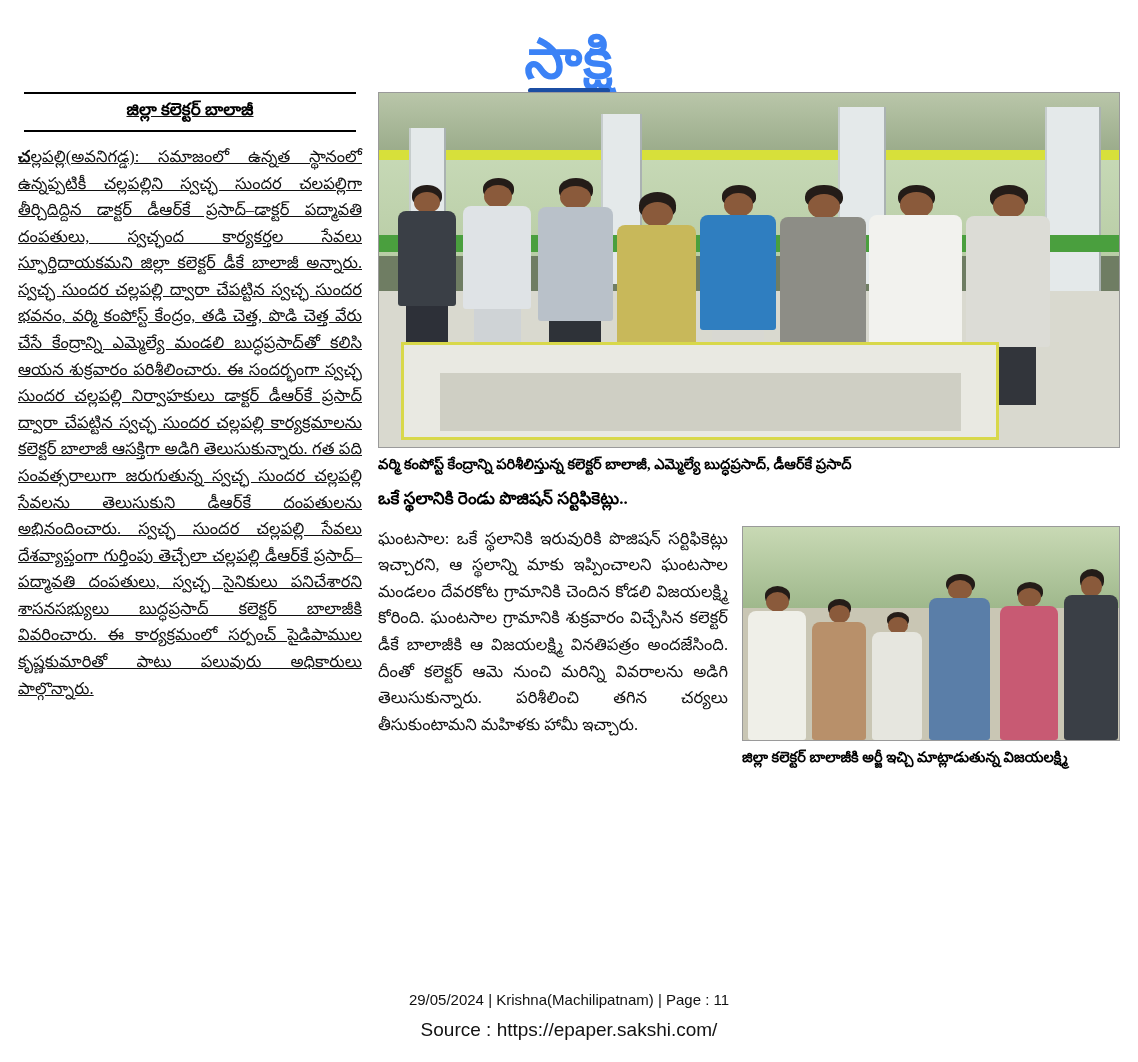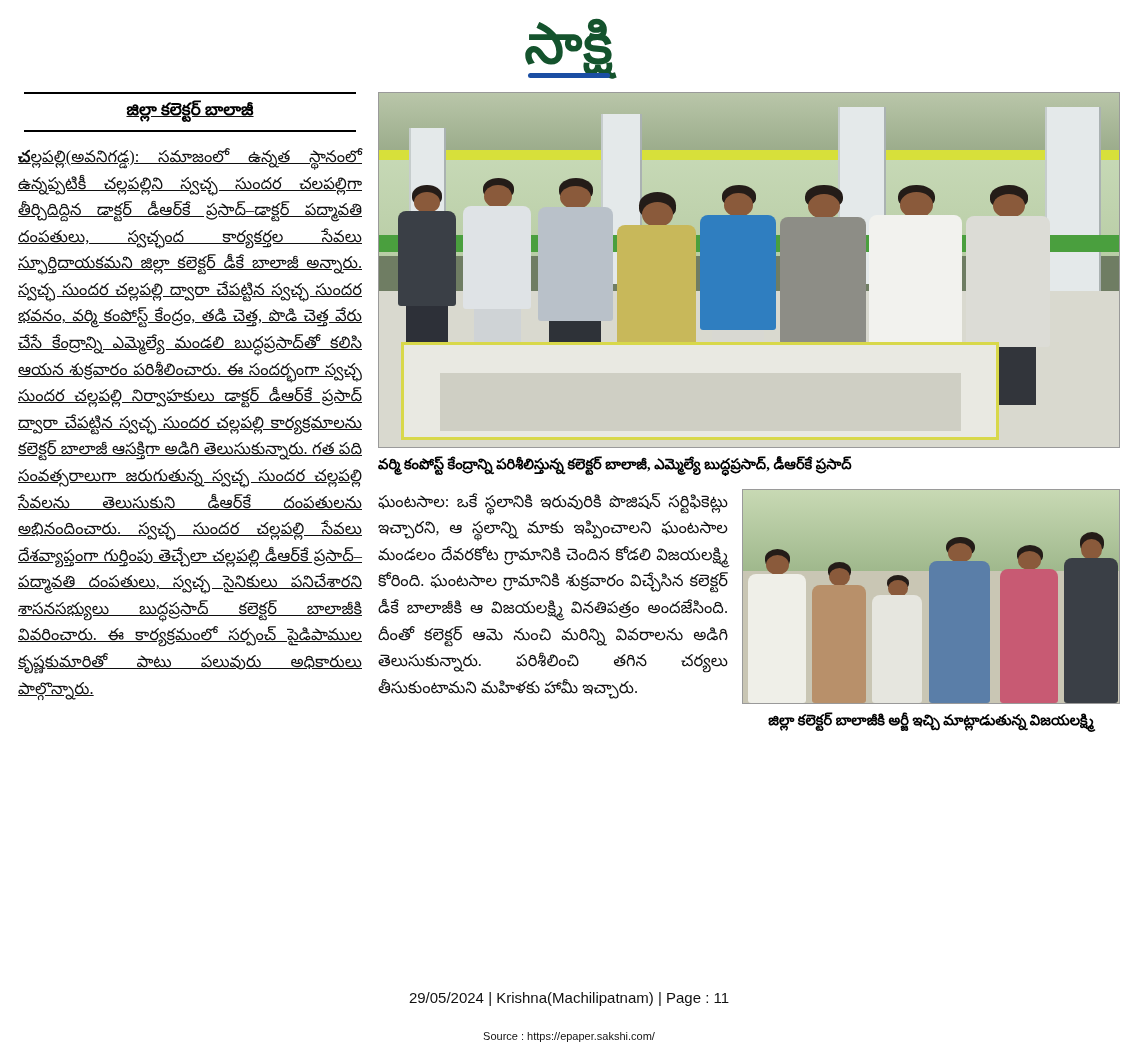--- a/index.html
+++ b/index.html
@@ -25,24 +25,25 @@
     text-align: center;
     padding-top: 16px;
     height: 86px;
     box-sizing: border-box;
   }
   .masthead-logo {
     display: inline-block;
     font-family: "Liberation Serif", serif;
     font-size: 56px;
     font-weight: bold;
-    color: #14532d;
+    color: #3b82f6;
     letter-spacing: 1px;
     line-height: 1;
     position: relative;
+    margin-top: 15px;
   }
   .masthead-logo .underline-swoosh {
     position: absolute;
     left: 4%;
     right: 4%;
     bottom: -6px;
     height: 5px;
     background: #1b4ea3;
     border-radius: 3px;
   }
@@ -136,21 +137,20 @@
     gap: 14px;
     margin-top: 14px;
     align-items: flex-start;
   }
   .lower-col-text {
     width: 350px;
     flex: 0 0 350px;
   }
   .lower-col-photo {
     flex: 1 1 auto;
-    text-align: center;
   }
   .subhead {
     font-family: "Liberation Serif", serif;
     font-weight: bold;
     font-size: 17px;
     color: #000;
     margin: 0 0 8px 0;
   }
 
   
@@ -177,21 +177,21 @@
     position: absolute;
     left: 0;
     right: 0;
     bottom: 16px;
     text-align: center;
     font-family: "Liberation Sans", sans-serif;
     font-size: 15px;
     color: #111;
     line-height: 1.75;
   }
-  .footer .src { font-size: 11px; margin-top: 16px; }
+  .footer .src { font-size: 19px; }
 </style>
 </head>
 <body>
 
 <div class="page">
 
   <div class="masthead">
     <div class="masthead-logo">
       <span>సాక్షి</span>
       <span class="underline-swoosh"></span>
@@ -270,20 +270,21 @@
               <div class="p-legs" style="left:18%; top:74%; width:64%; height:26%; background:#32353b;"></div>
             </div>
 
             <div class="tank" style="left:3%; bottom:2%; width:80%; height:26%;">
               <div class="tank-inner" style="left:6%; top:30%; right:6%; bottom:6%;"></div>
             </div>
           </div>
         </div>
         <div class="caption">వర్మి కంపోస్ట్ కేంద్రాన్ని పరిశీలిస్తున్న కలెక్టర్ బాలాజీ, ఎమ్మెల్యే బుద్ధప్రసాద్, డీఆర్‌కే ప్రసాద్</div>
 
+        <div class="subhead" style="margin-top:14px;">ఒకే స్థలానికి రెండు పొజిషన్ సర్టిఫికెట్లు..</div>
 
         <div class="lower-right">
           <div class="lower-col-text">
             <p class="body-text">ఘంటసాల: ఒకే స్థలానికి ఇరువురికి పొజిషన్ సర్టిఫికెట్లు ఇచ్చారని, ఆ స్థలాన్ని మాకు ఇప్పించాలని ఘంటసాల మండలం దేవరకోట గ్రామానికి చెందిన కోడలి విజయలక్ష్మి కోరింది. ఘంటసాల గ్రామానికి శుక్రవారం విచ్చేసిన కలెక్టర్ డీకే బాలాజీకి ఆ విజయలక్ష్మి వినతిపత్రం అందజేసింది. దీంతో కలెక్టర్ ఆమె నుంచి మరిన్ని వివరాలను అడిగి తెలుసుకున్నారు. పరిశీలించి తగిన చర్యలు తీసుకుంటామని మహిళకు హామీ ఇచ్చారు.</p>
           </div>
           <div class="lower-col-photo">
             <div class="photo photo-second">
               <div class="scene scene2">
                 <div class="sky2"></div>
                 <div class="ground2"></div>

